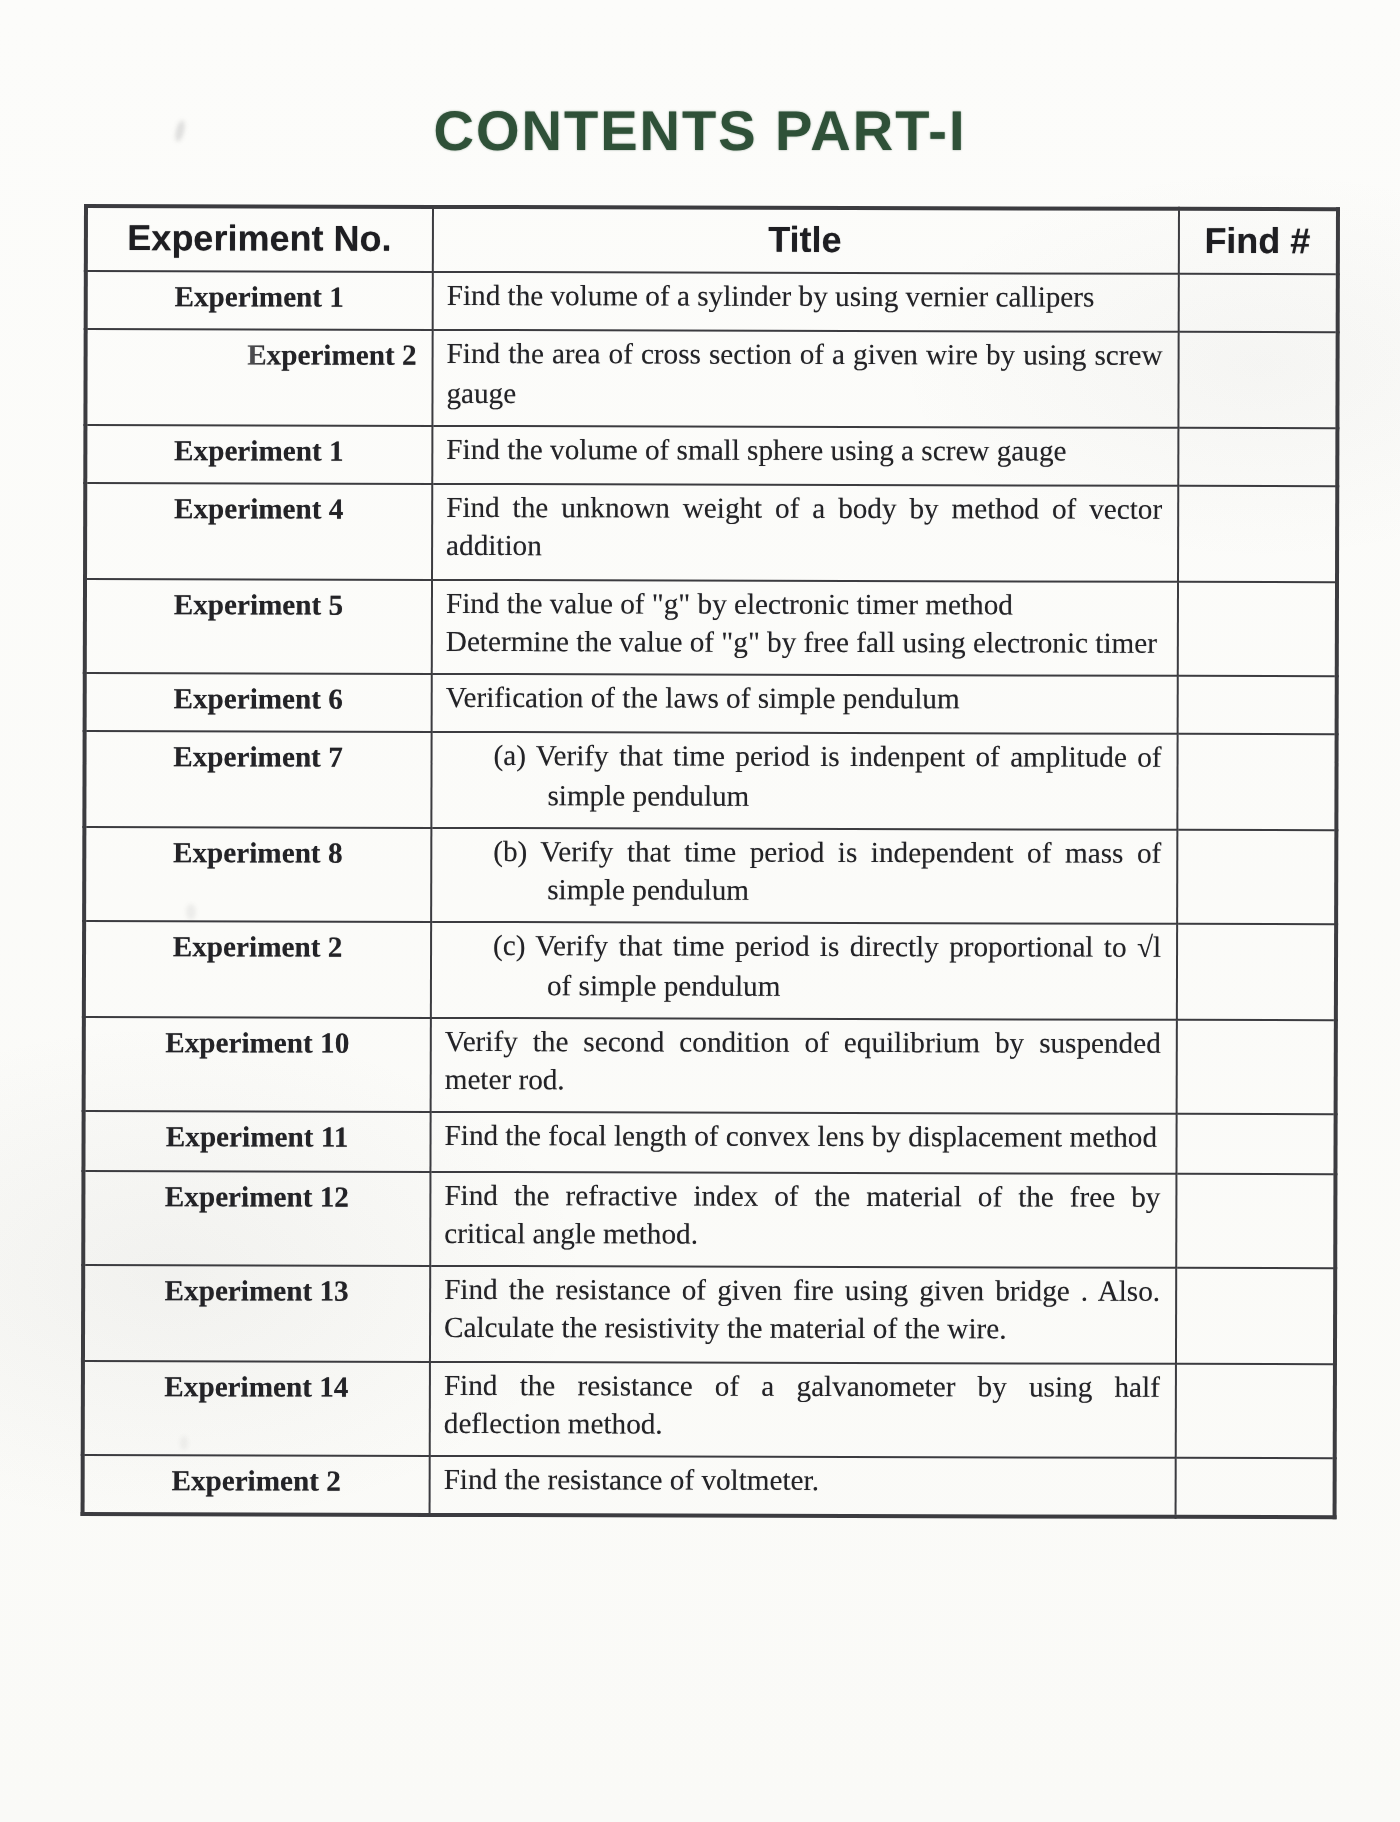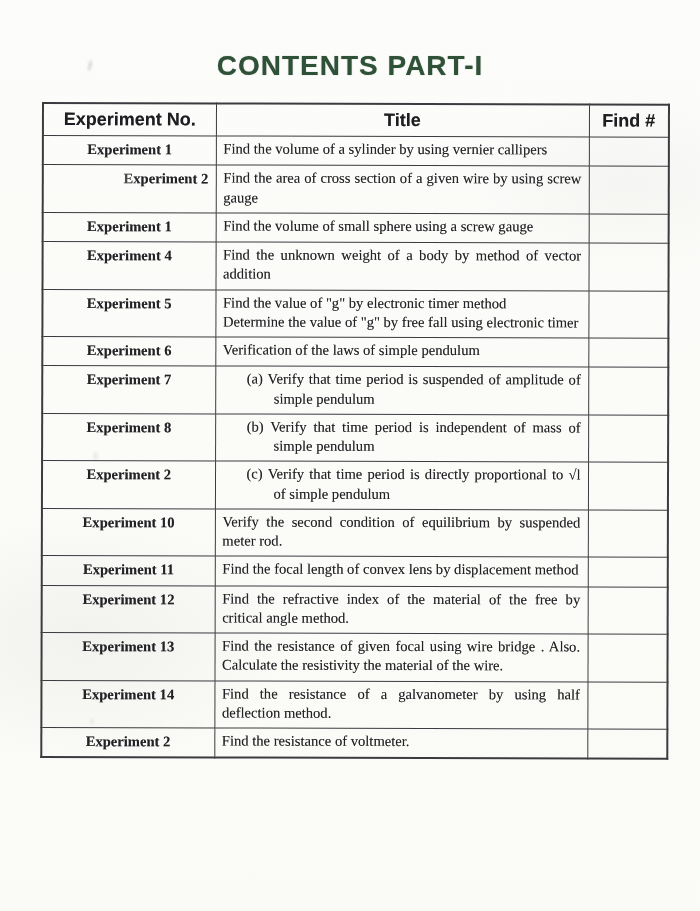--- a/index.html
+++ b/index.html
@@ -148,21 +148,21 @@
   </tr>
 
   <tr>
     <td class="no-cell">Experiment 6</td>
     <td class="title-cell">Verification of the laws of simple pendulum</td>
     <td class="page-cell"></td>
   </tr>
 
   <tr>
     <td class="no-cell">Experiment 7</td>
-    <td class="title-cell lettered">(a) Verify that time period is suspended of amplitude of simple pendulum</td>
+    <td class="title-cell lettered">(a) Verify that time period is indenpent of amplitude of simple pendulum</td>
     <td class="page-cell"></td>
   </tr>
 
   <tr>
     <td class="no-cell">Experiment 8</td>
     <td class="title-cell lettered">(b) Verify that time period is independent of mass of simple pendulum</td>
     <td class="page-cell"></td>
   </tr>
 
   <tr>
@@ -184,21 +184,21 @@
   </tr>
 
   <tr>
     <td class="no-cell">Experiment 12</td>
     <td class="title-cell">Find the refractive index of the material of the free by critical angle method.</td>
     <td class="page-cell"></td>
   </tr>
 
   <tr>
     <td class="no-cell">Experiment 13</td>
-    <td class="title-cell">Find the resistance of given focal using wire bridge . Also. Calculate the resistivity the material of the wire.</td>
+    <td class="title-cell">Find the resistance of given fire using given bridge . Also. Calculate the resistivity the material of the wire.</td>
     <td class="page-cell"></td>
   </tr>
 
   <tr>
     <td class="no-cell">Experiment 14</td>
     <td class="title-cell">Find the resistance of a galvanometer by using half deflection method.</td>
     <td class="page-cell"></td>
   </tr>
 
   <tr>

